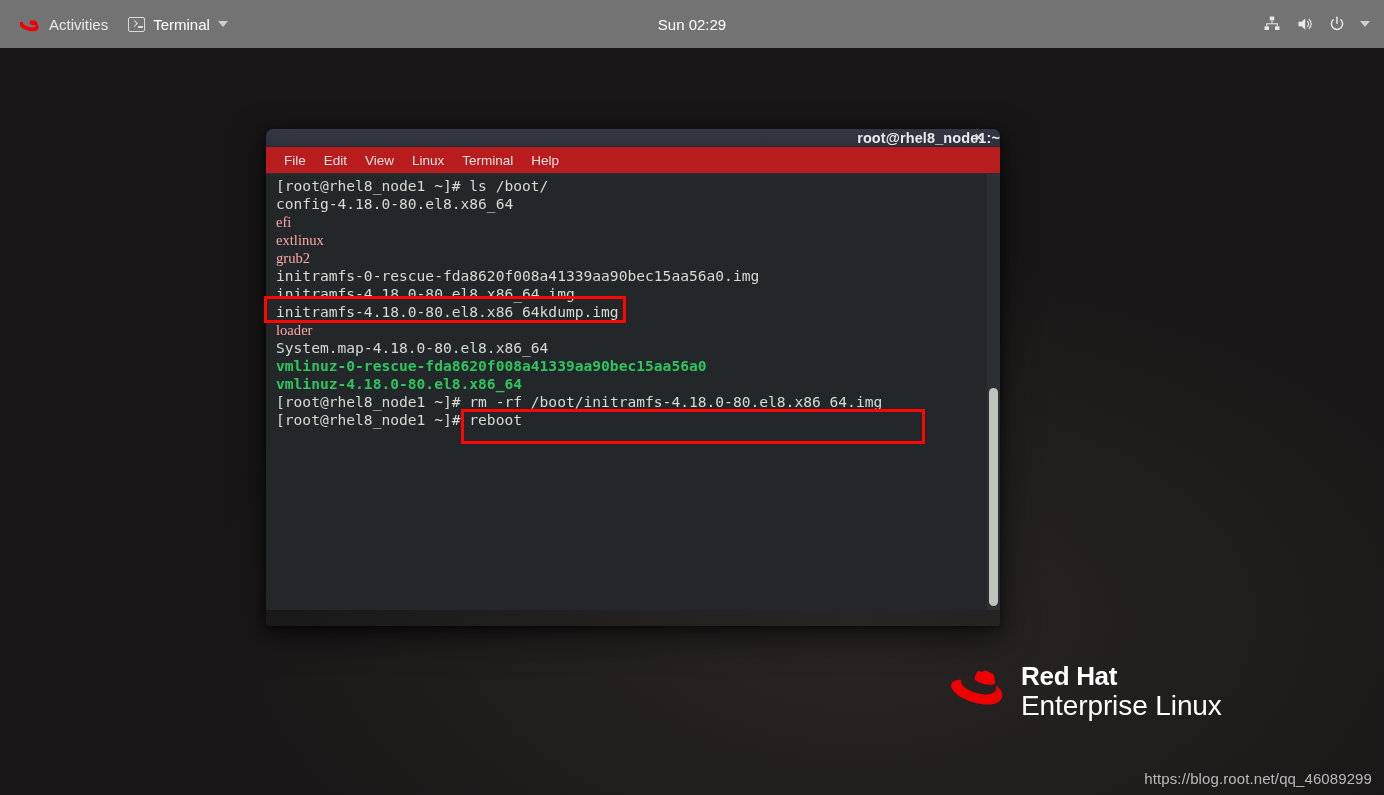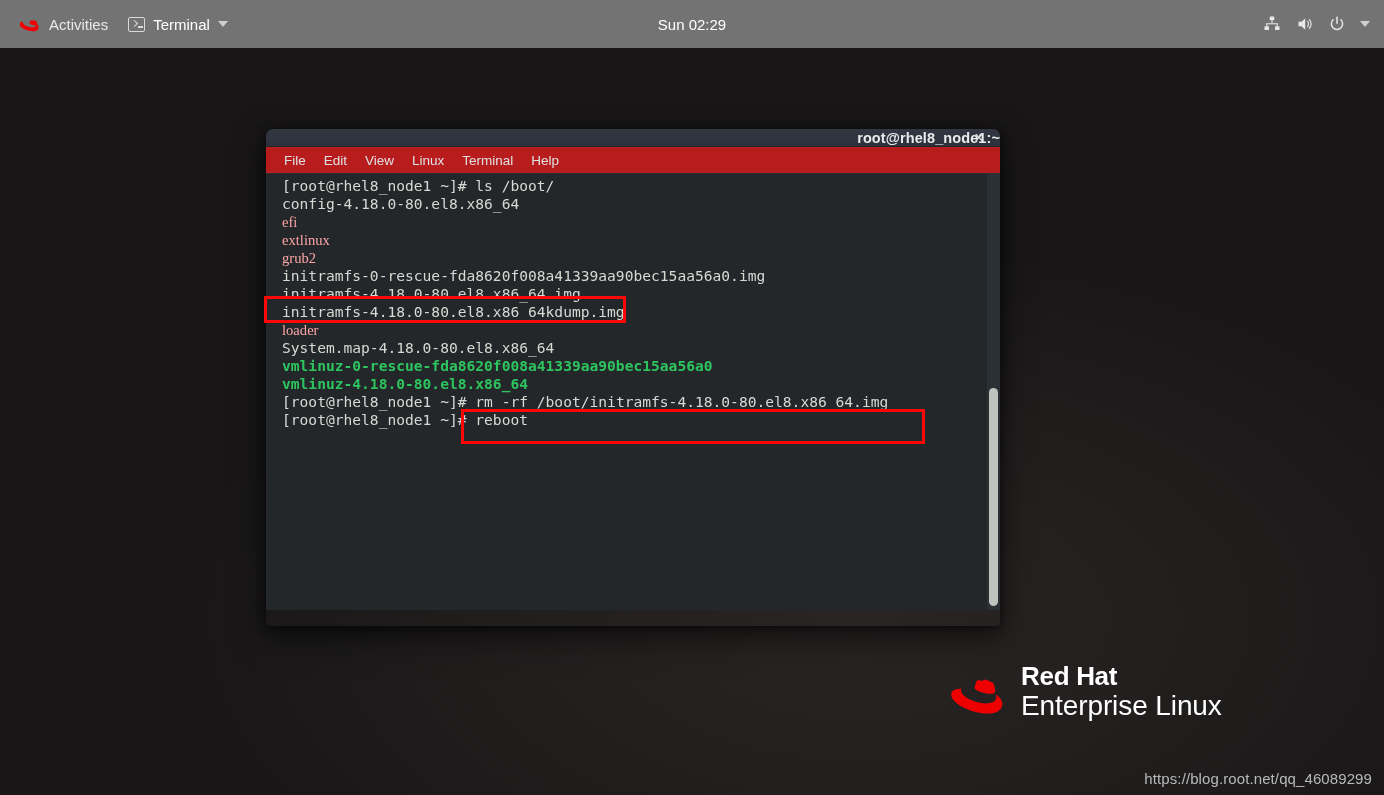--- a/index.html
+++ b/index.html
@@ -183,21 +183,21 @@
 
   #termbody {
     position: relative;
     height: 436px;
     background: #23272a;
     overflow: hidden;
   }
 
   #termtext {
     position: absolute;
-    left: 16px; top: 3px;
+    left: 10px; top: 3px;
     font-family: "DejaVu Sans Mono", "Liberation Mono", monospace;
     font-size: 14.6px;
     line-height: 18px;
     color: #d3d7cf;
     white-space: pre;
     letter-spacing: 0px;
   }
   .ln { height: 18px; }
   .c-dir  { color: #fca5a5; font-family: Liberation Serif, serif; }
   .c-exe  { color: #2ec45f; font-weight: bold; }
@@ -228,21 +228,21 @@
     pointer-events: none;
   }
   #redbox-1 { left: 264px; top: 296px; width: 362px; height: 27px; }
   #redbox-2 { left: 461px; top: 409px; width: 464px; height: 35px; }
 
   
   #brand {
     position: absolute;
     left: 949px; top: 663px;
     display: flex;
-    align-items: flex-end;
+    align-items: flex-start;
     gap: 14px;
     z-index: 15;
   }
   #brand-wordmark { line-height: 1.06; }
   #brand-line1 {
     color: #ffffff;
     font-size: 26px;
     font-weight: bold;
     letter-spacing: -0.3px;
     display: block;

